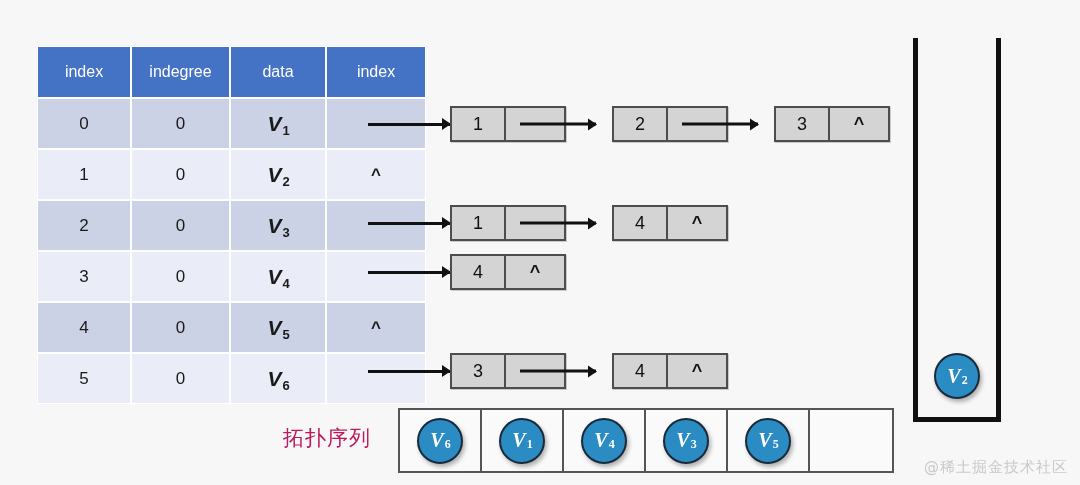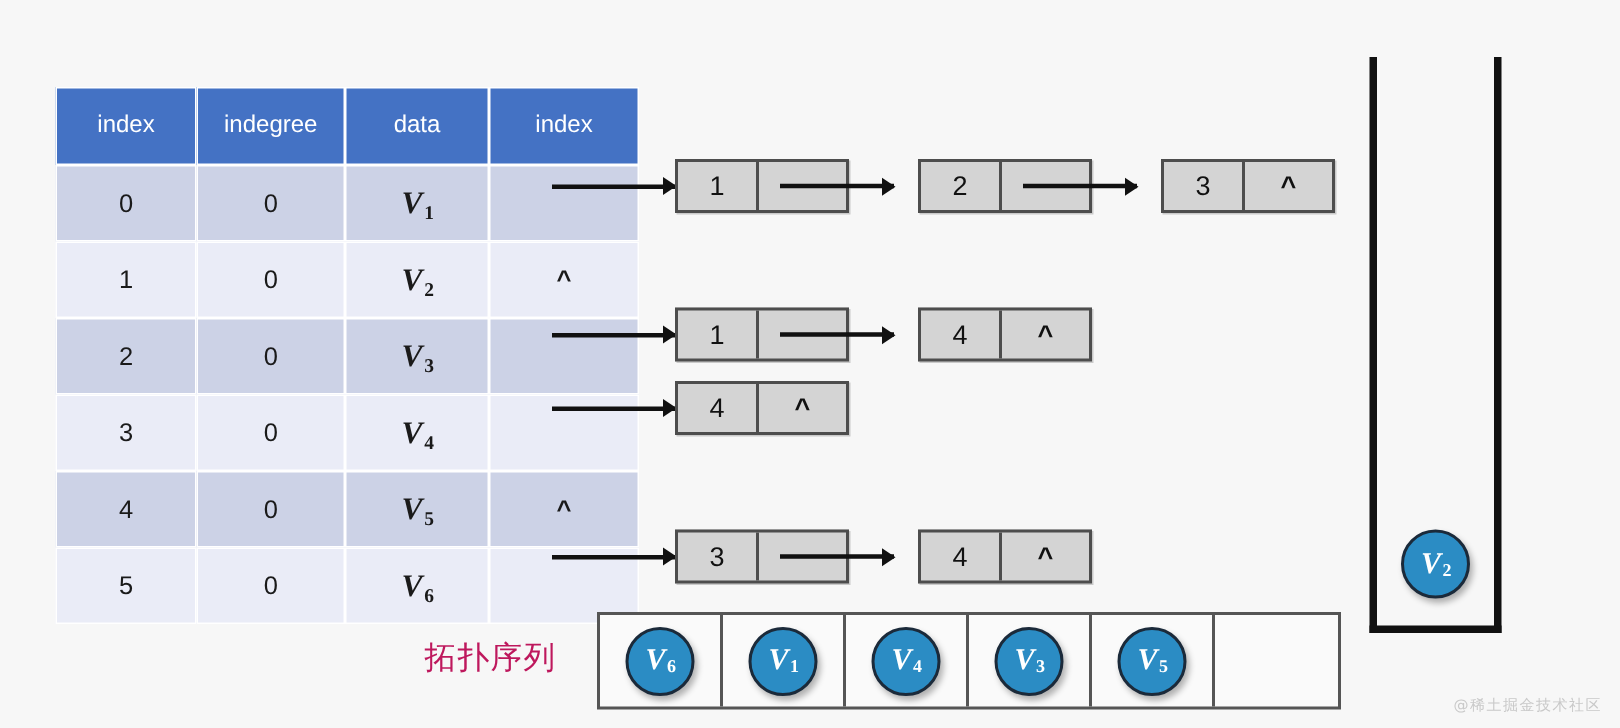--- a/index.html
+++ b/index.html
@@ -20,21 +20,21 @@
     position: absolute;
     inset: 0;
     width: 1080px;
     height: 485px;
   }
 
   
   .adj-table {
     position: absolute;
     left: 37px;
-    top: 58px;
+    top: 46px;
     width: 381px;
     border-collapse: separate;
     border-spacing: 0;
     table-layout: fixed;
   }
   .adj-table th {
     background: #4472c4;
     color: #ffffff;
     font-size: 16px;
     font-weight: 400;
@@ -54,21 +54,21 @@
   }
   .adj-table tr.row-odd td { background: #ccd2e6; }
   .adj-table tr.row-even td { background: #eaecf7; }
 
   .col-index { width: 92px; }
   .col-indegree { width: 97px; }
   .col-data { width: 94px; margin-left: 48px; }
   .col-first { width: 98px; }
 
   .vlabel {
-    font-family: Liberation Serif, serif;
+    font-family: Liberation Sans, sans-serif;
     font-weight: bold;
     font-style: italic;
     font-size: 21px;
     letter-spacing: 0;
   }
   .vlabel sub {
     font-size: 13px;
     font-style: normal;
     font-weight: bold;
     vertical-align: baseline;
@@ -243,21 +243,21 @@
     transform: translateX(-50%);
     bottom: 18px;
   }
 
   
   .watermark {
     position: absolute;
     right: 12px;
     bottom: 8px;
     font-family: "DejaVu Sans", sans-serif;
-    font-size: 10px;
+    font-size: 15px;
     color: #c9c9c9;
     letter-spacing: 1px;
   }
 </style>
 </head>
 <body>
 
 <div id="canvas">
 
   <table class="adj-table">

